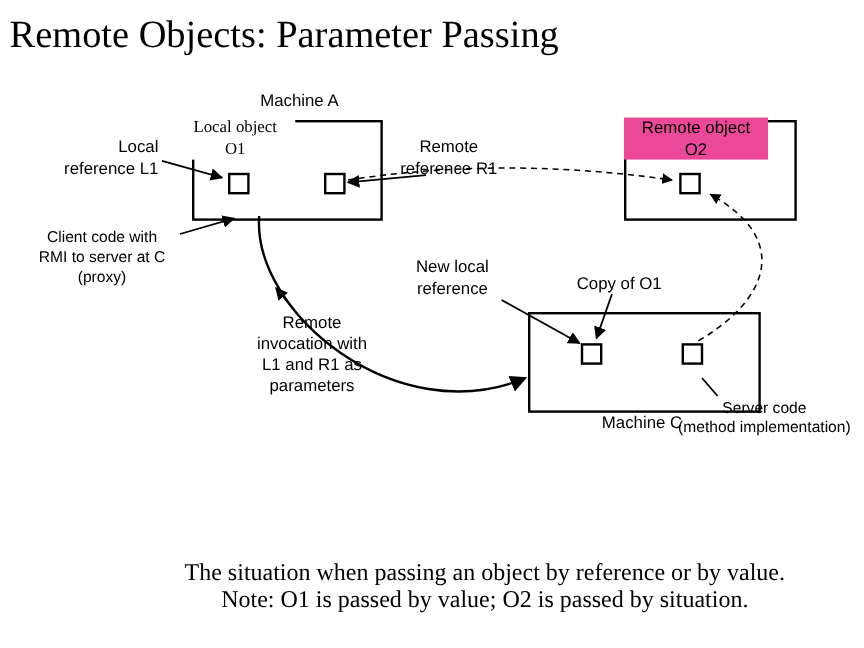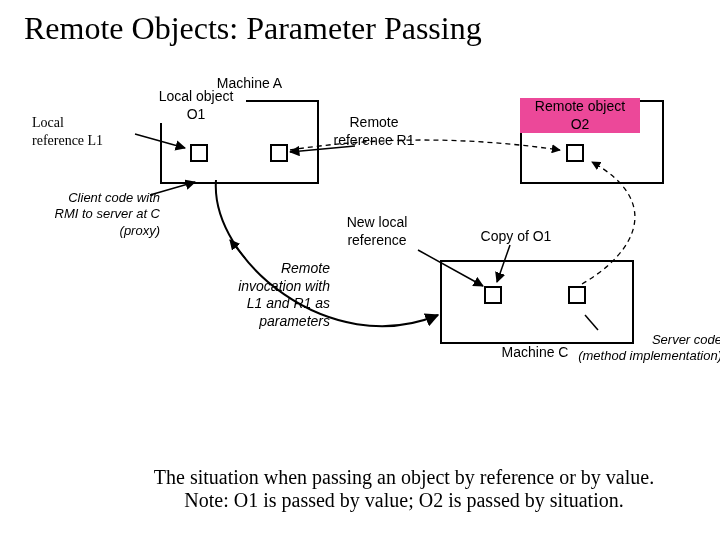--- a/index.html
+++ b/index.html
@@ -7,21 +7,21 @@
     font-family: "Times New Roman", Times, serif;
     background: #fff;
     color: #000;
     width: 720px;
     height: 540px;
     overflow: hidden;
     position: relative;
   }
   .title {
     font-size: 32px;
-    padding: 10px 12px 0 24px;
+    padding: 10px 12px 0 8px;
   }
   .diagram {
     position: absolute;
     left: 0;
     top: 60px;
     width: 720px;
     height: 350px;
   }
   .box {
     position: absolute;
@@ -34,22 +34,22 @@
     height: 14px;
     border: 2px solid #000;
   }
   .lbl {
     position: absolute;
     font-family: Arial, Helvetica, sans-serif;
     font-size: 14px;
     line-height: 1.25;
     text-align: center;
   }
-  .lbl.left { text-align: right; font-style: italic; }
-  .lbl.right { text-align: left; font-family: Liberation Serif, serif; }
+  .lbl.left { text-align: center; }
+  .lbl.right { text-align: right; }
   .lbls { font-size: 13px; }
   .caption {
     position: absolute;
     bottom: 28px;
     width: 100%;
     text-align: center;
     font-size: 20px;
     padding-left: 44px;
   }
 </style>
@@ -71,21 +71,21 @@
   </div>
 
   <div class="box" style="left:440px; top:200px; width:190px; height:80px;">
     <div class="inner" style="left:42px; top:24px;"></div>
     <div class="inner" style="left:126px; top:24px;"></div>
   </div>
   <div class="lbl" style="left:470px; top:284px; width:130px;text-align:center;">Machine C</div>
 
   <div class="lbl right" style="left:32px; top:54px; width:100px;">Local<br>reference L1</div>
 
-  <div class="lbl" style="left:146px; top:28px; width:100px; background:#fff;">Local object<br>O1</div>
+  <div class="lbl" style="left:146px; top:38px; width:100px; background:#fff;font-family:Liberation Serif, serif;">Local object<br>O1</div>
 
   <div class="lbl" style="left:324px; top:54px; width:100px;">Remote<br>reference R1</div>
 
   <div class="lbl" style="left:520px; top:38px; width:120px; background:#ec4899;">Remote object<br>O2</div>
 
   <div class="lbl left lbls" style="left:10px; top:130px; width:150px;">Client code with<br>RMI to server at C<br>(proxy)</div>
 
   <div class="lbl left" style="left:190px; top:200px; width:140px;">Remote<br>invocation with<br>L1 and R1 as<br>parameters</div>
 
   <div class="lbl" style="left:332px; top:154px; width:90px;">New local<br>reference</div>

